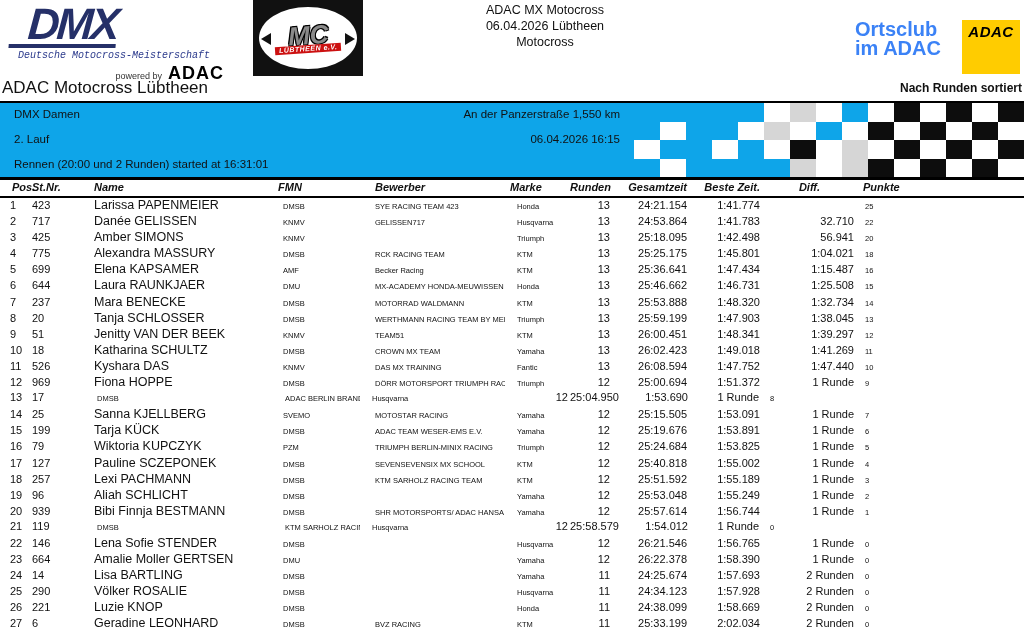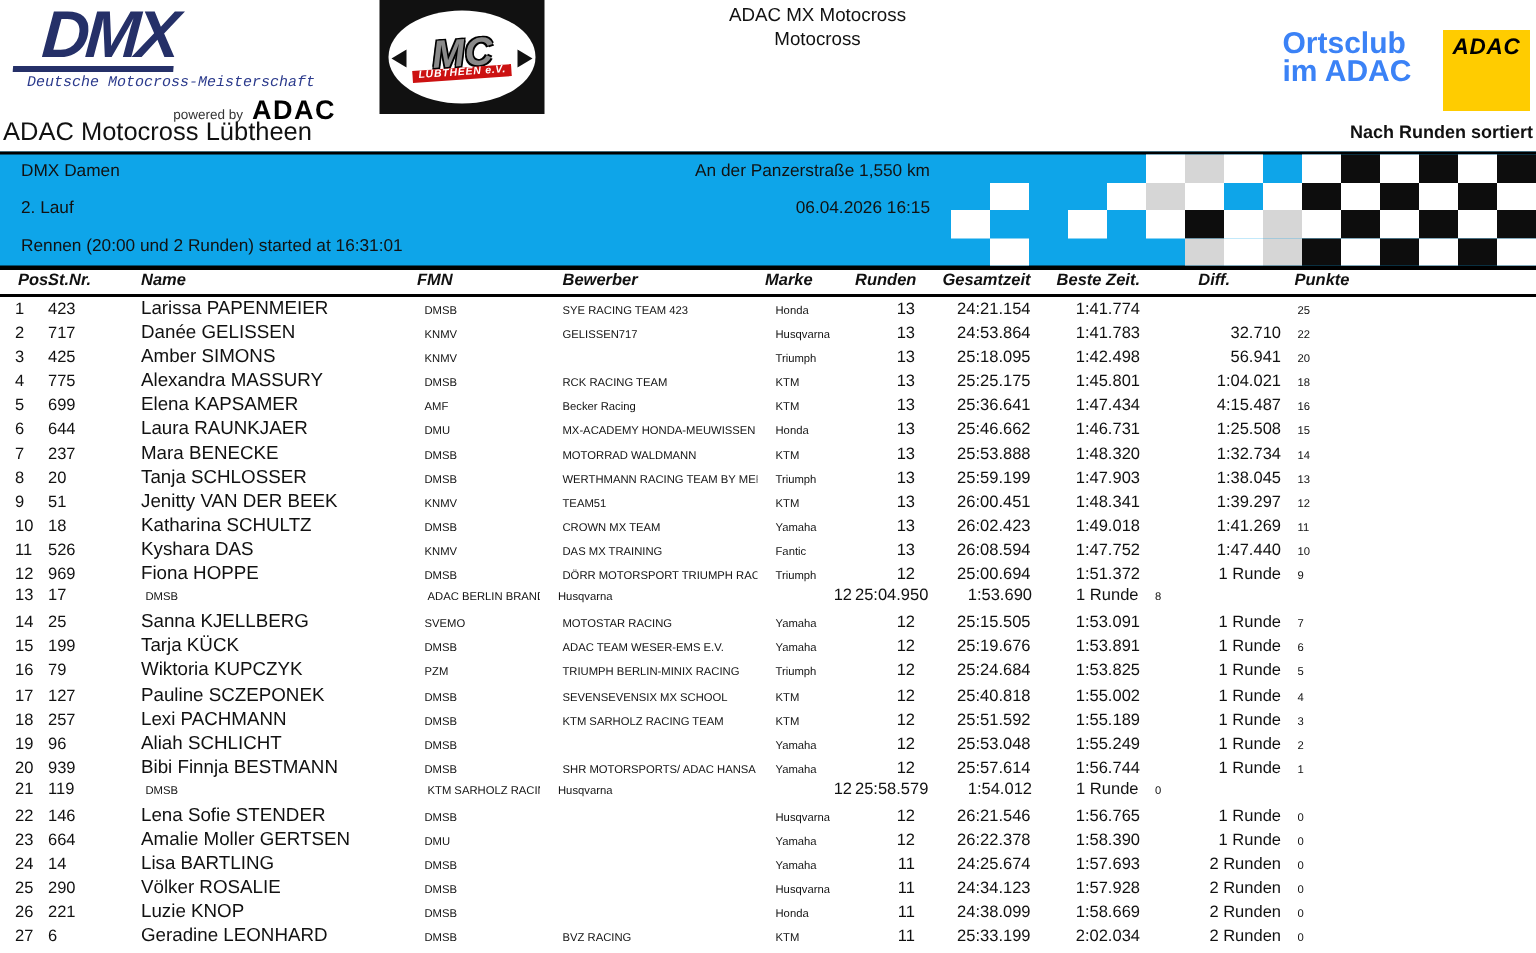--- a/index.html
+++ b/index.html
@@ -84,20 +84,21 @@
     <div class="mc-ellipse">
       <span class="mc-chev left"></span>
       <span class="mc-word">MC</span>
       <span class="mc-club">LÜBTHEEN e.V.</span>
       <span class="mc-chev right"></span>
     </div>
   </div>
 
   <div class="event-block">
     <div>ADAC MX Motocross</div>
+    <div>06.04.2026 Lübtheen</div>
     <div>Motocross</div>
   </div>
 
   <div class="ortsclub">
     <div>Ortsclub</div>
     <div>im ADAC</div>
   </div>
   <div class="adac-logo">
     <span>ADAC</span>
   </div>
@@ -254,21 +255,21 @@
     <div class="trow grid-row">
       <span class="c-pos">5</span>
       <span class="c-nr">699</span>
       <span class="c-name">Elena KAPSAMER</span>
       <span class="c-fmn">AMF</span>
       <span class="c-bew">Becker Racing</span>
       <span class="c-marke">KTM</span>
       <span class="c-runden">13</span>
       <span class="c-ges">25:36.641</span>
       <span class="c-beste">1:47.434</span>
-      <span class="c-diff">4:15.487</span>
+      <span class="c-diff">1:15.487</span>
       <span class="c-pkt">16</span>
     </div>
 
     <div class="trow grid-row">
       <span class="c-pos">6</span>
       <span class="c-nr">644</span>
       <span class="c-name">Laura RAUNKJAER</span>
       <span class="c-fmn">DMU</span>
       <span class="c-bew">MX-ACADEMY HONDA-MEUWISSEN MC</span>
       <span class="c-marke">Honda</span>

